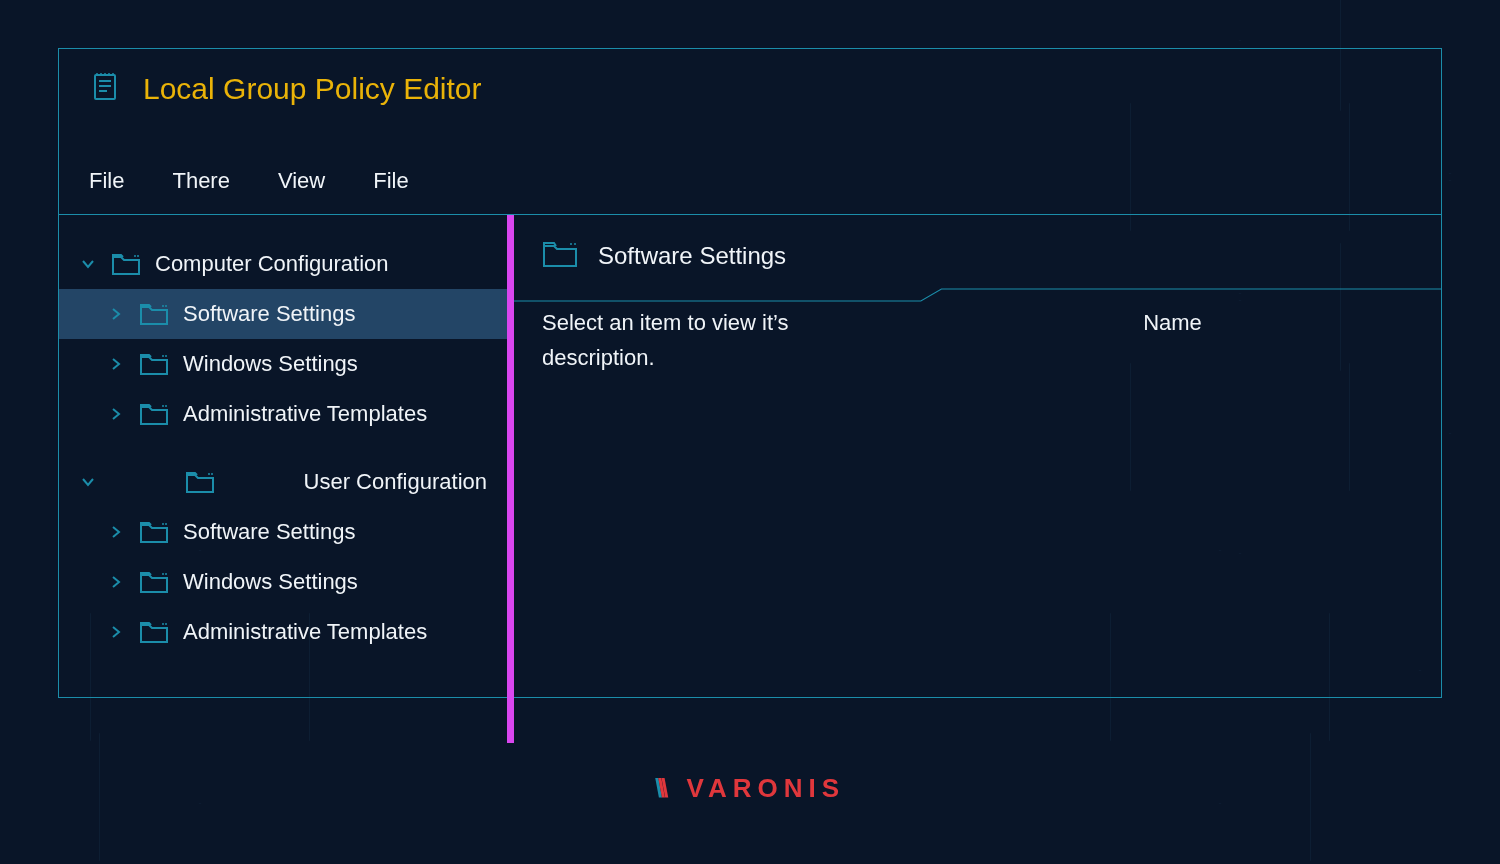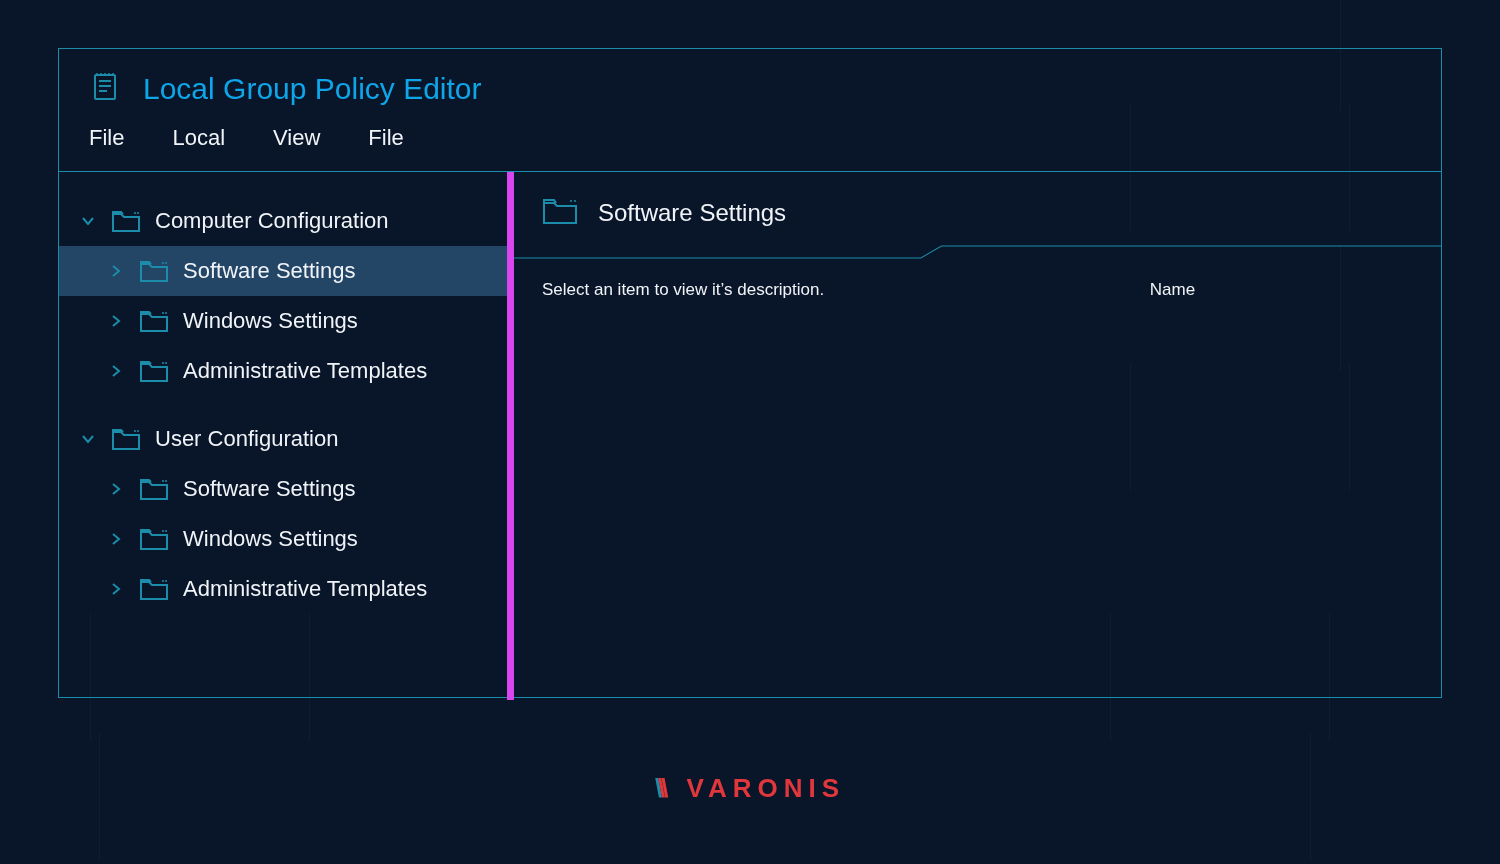--- a/index.html
+++ b/index.html
@@ -29,29 +29,29 @@
     left: 58px; top: 48px; right: 58px; height: 650px;
     border: 1px solid #1b8daa;
   }
 
   
   .titlebar {
     display: flex; align-items: center; gap: 22px;
     padding: 22px 30px 12px 30px;
   }
   .titlebar .app-icon { color: #1b8daa; }
-  .app-title { font-size: 30px; font-weight: 400; color: #0ea5e9; }
+  .app-title { font-size: 30px; font-weight: 400; color: #eab308; }
 
   .menubar {
     display: flex; gap: 48px;
     padding: 6px 30px 20px 30px;
     font-size: 22px;
     border-bottom: 1px solid #1b8daa;
   }
-  .menubar span { cursor: default; }
+  .menubar span { cursor: default; margin-top: 43px; }
 
   
   .body {
     display: flex;
     height: calc(100% - 120px);
   }
 
   .tree {
     width: 455px;
     border-right: 7px solid #d946ef;
@@ -82,22 +82,22 @@
   }
   .panel-head-label { font-size: 24px; font-weight: 400; }
   .panel-divider {
     position: absolute; left: 0; right: 0; top: 72px;
     height: 1px; background: transparent;
   }
   .panel-divider svg { display: block; }
 
   .panel-columns {
     display: flex; gap: 40px;
-    margin-top: 26px;
-    font-size: 17px;
+    margin-top: 12px;
+    font-size: 22px;
     line-height: 1.6;
   }
   .col-left { width: 350px; }
   .col-right { flex: 1; }
   .col-right .col-header { margin-bottom: 22px; text-align: center; }
 
   
   .logo {
     position: absolute;
     left: 50%; bottom: 60px;
@@ -141,21 +141,21 @@
         <circle cx="16" cy="3" r="1" fill="#1b8daa"></circle>
           <circle cx="20" cy="3" r="1" fill="#1b8daa"></circle>
         <circle cx="24" cy="3" r="1" fill="#1b8daa"></circle>
       </svg>
     </span>
     <span class="app-title">Local Group Policy Editor</span>
   </div>
 
   <div class="menubar">
     <span>File</span>
-    <span>Local</span>
+    <span>There</span>
     <span>View</span>
     <span>File</span>
   </div>
 
   <div class="body">
 
     <div class="tree">
 
       <div class="node">
         <span class="arr">
@@ -214,21 +214,21 @@
         <span class="fld">
           <svg width="30" height="26" viewBox="0 0 30 26">
               <path d="M2 6 h8 l3 3 h15 v14 H2 Z M2 6 v-2 h8 l2 2" stroke="#1b8daa" stroke-width="2" fill="none"></path>
               <circle cx="24" cy="5" r="1" fill="#1b8daa"></circle>
               <circle cx="27" cy="5" r="1" fill="#1b8daa"></circle>
             </svg>
         </span>
         <span class="label">Administrative Templates</span>
       </div>
 
-      <div class="node" style="margin-top:18px;">
+      <div class="node" style="margin-top:18px;justify-content:space-between;">
         <span class="arr">
           <svg width="14" height="14" viewBox="0 0 14 14">
               <path d="M2 4 L7 10 L12 4" stroke="#1b8daa" stroke-width="2" fill="none"></path>
             </svg>
         </span>
         <span class="fld">
           <svg width="30" height="26" viewBox="0 0 30 26">
               <path d="M2 6 h8 l3 3 h15 v14 H2 Z M2 6 v-2 h8 l2 2" stroke="#1b8daa" stroke-width="2" fill="none"></path>
               <circle cx="24" cy="5" r="1" fill="#1b8daa"></circle>
               <circle cx="27" cy="5" r="1" fill="#1b8daa"></circle>

